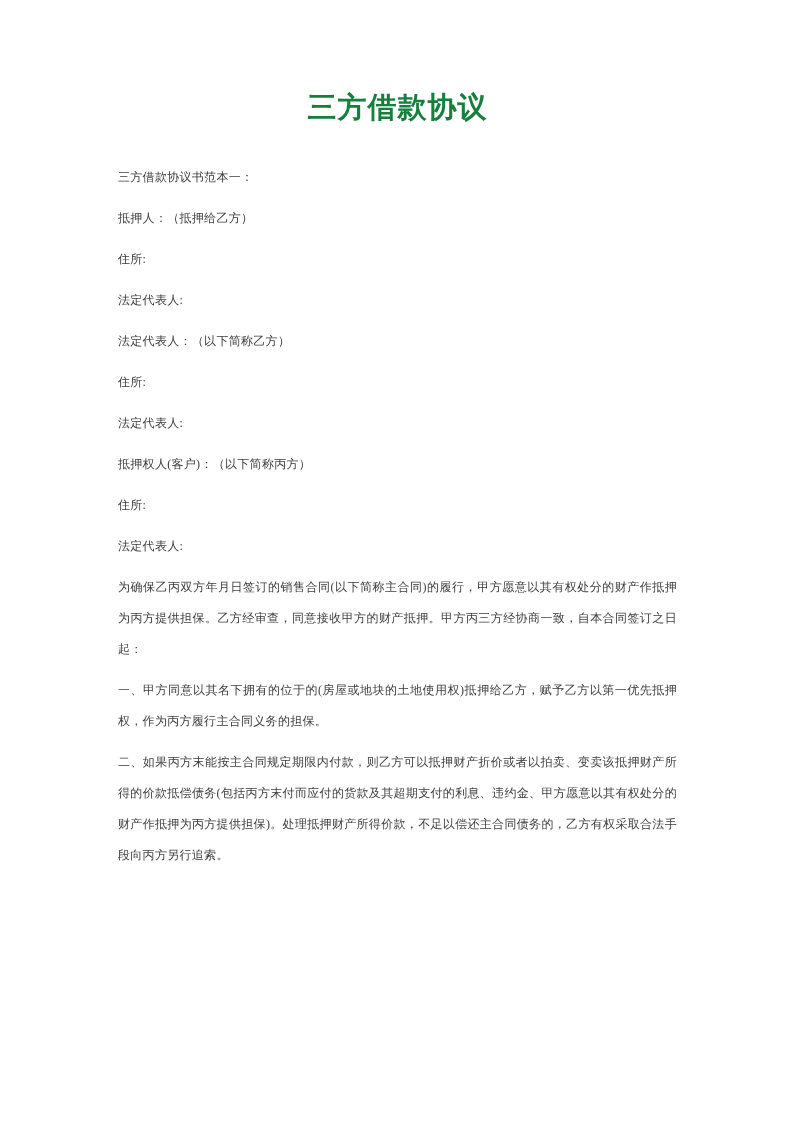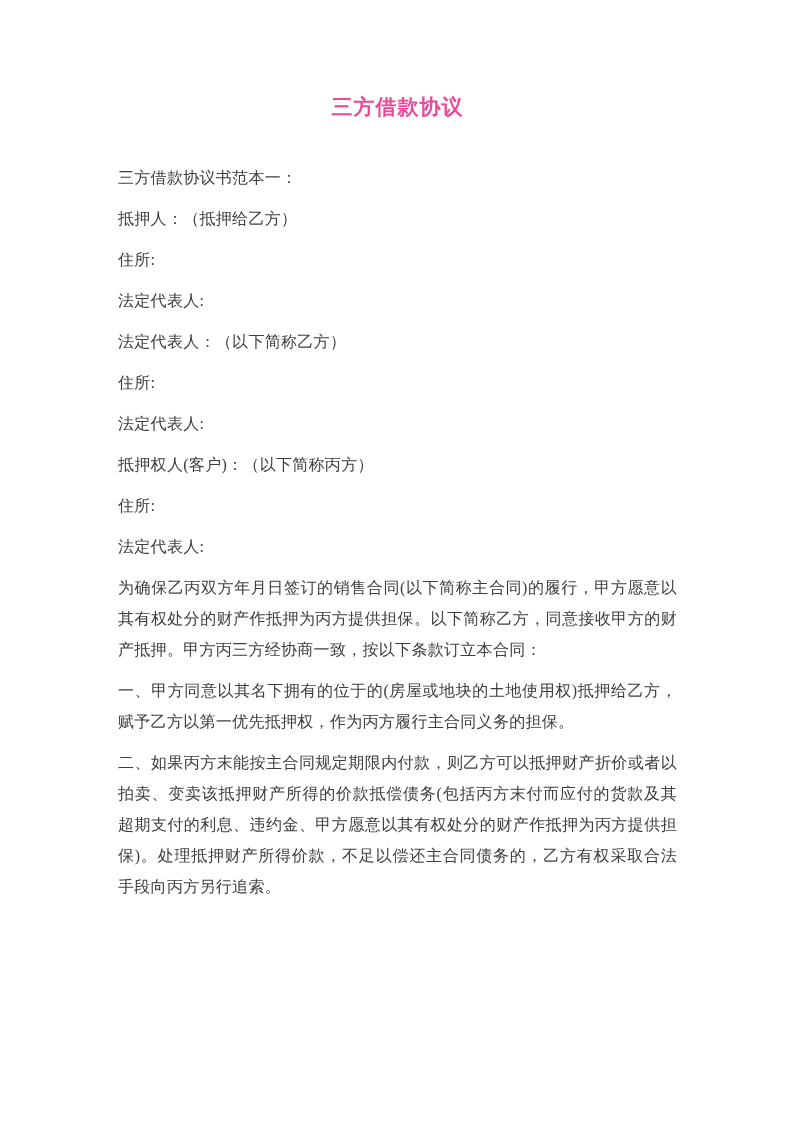--- a/index.html
+++ b/index.html
@@ -13,30 +13,30 @@
     height: 1122px;
     background: #ffffff;
     overflow: hidden;
     font-family: "Liberation Serif", "DejaVu Serif", serif;
   }
   .content {
     padding: 86px 116px 0 118px;
   }
   .doc-title {
     margin: 0 0 34px 0;
-    font-size: 21px;
+    font-size: 29px;
     line-height: 42px;
     font-weight: bold;
     text-align: center;
-    color: #ec4899;
+    color: #15803d;
     letter-spacing: 1px;
   }
   .doc-p {
     margin: 0 0 10px 0;
-    font-size: 16px;
+    font-size: 12px;
     line-height: 31px;
     color: #3d3d3d;
     text-align: justify;
     text-justify: inter-ideograph;
     word-break: break-all;
     letter-spacing: 0.3px;
   }
 </style>
 </head>
 <body>
@@ -47,17 +47,17 @@
     <p class="doc-p">三方借款协议书范本一：</p>
     <p class="doc-p">抵押人：（抵押给乙方）</p>
     <p class="doc-p">住所:</p>
     <p class="doc-p">法定代表人:</p>
     <p class="doc-p">法定代表人：（以下简称乙方）</p>
     <p class="doc-p">住所:</p>
     <p class="doc-p">法定代表人:</p>
     <p class="doc-p">抵押权人(客户)：（以下简称丙方）</p>
     <p class="doc-p">住所:</p>
     <p class="doc-p">法定代表人:</p>
-    <p class="doc-p">为确保乙丙双方年月日签订的销售合同(以下简称主合同)的履行，甲方愿意以其有权处分的财产作抵押为丙方提供担保。以下简称乙方，同意接收甲方的财产抵押。甲方丙三方经协商一致，按以下条款订立本合同：</p>
+    <p class="doc-p">为确保乙丙双方年月日签订的销售合同(以下简称主合同)的履行，甲方愿意以其有权处分的财产作抵押为丙方提供担保。乙方经审查，同意接收甲方的财产抵押。甲方丙三方经协商一致，自本合同签订之日起：</p>
     <p class="doc-p">一、甲方同意以其名下拥有的位于的(房屋或地块的土地使用权)抵押给乙方，赋予乙方以第一优先抵押权，作为丙方履行主合同义务的担保。</p>
     <p class="doc-p">二、如果丙方末能按主合同规定期限内付款，则乙方可以抵押财产折价或者以拍卖、变卖该抵押财产所得的价款抵偿债务(包括丙方末付而应付的货款及其超期支付的利息、违约金、甲方愿意以其有权处分的财产作抵押为丙方提供担保)。处理抵押财产所得价款，不足以偿还主合同债务的，乙方有权采取合法手段向丙方另行追索。</p>
   </div>
 </div>
 
 </body></html>

